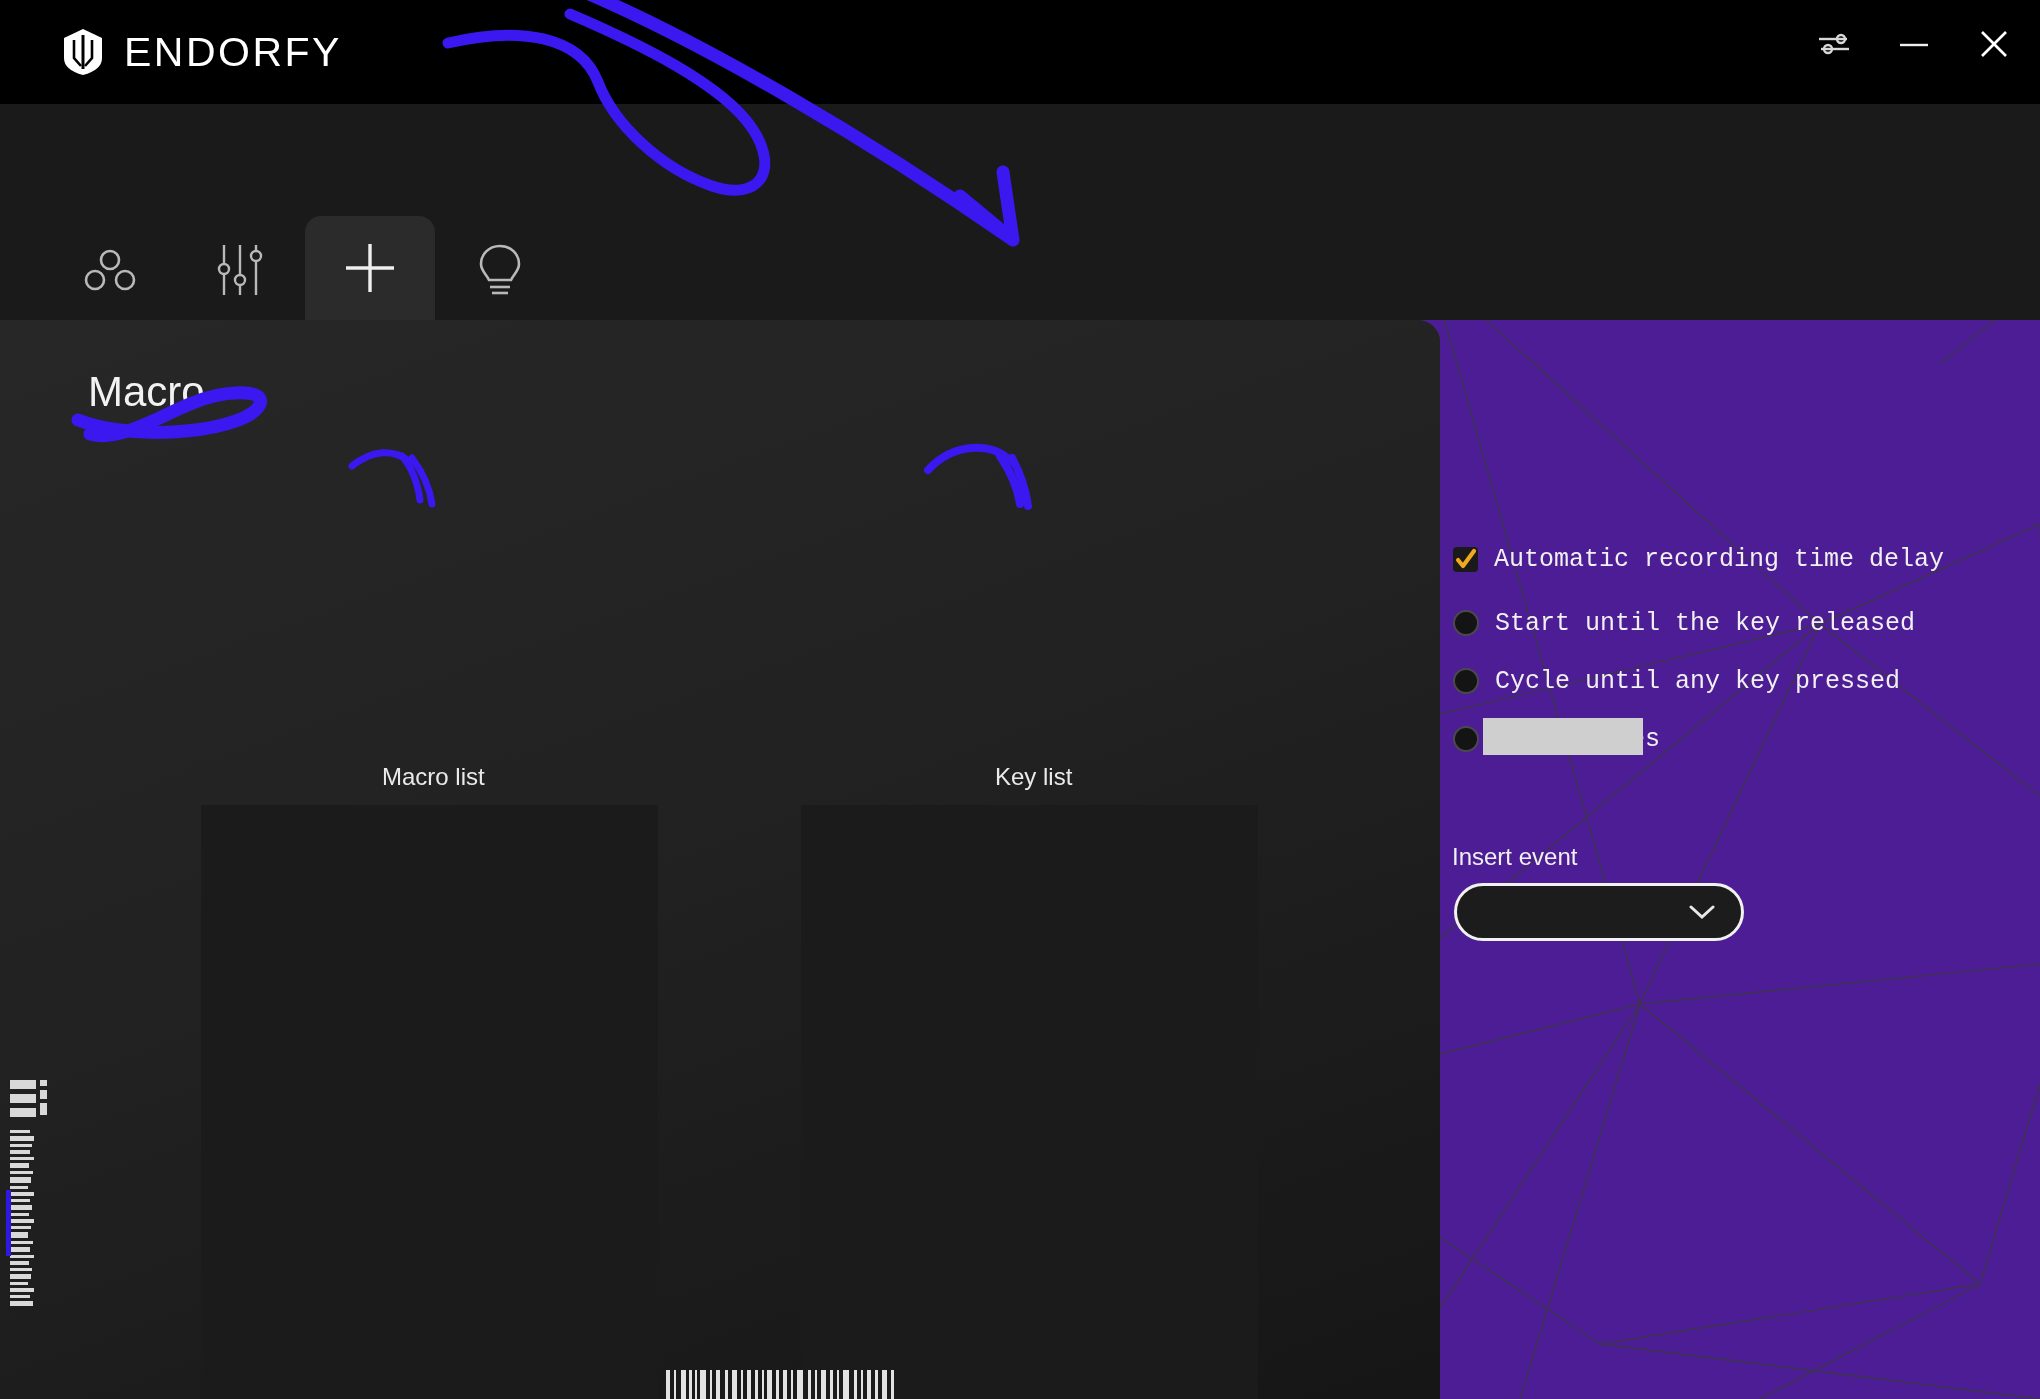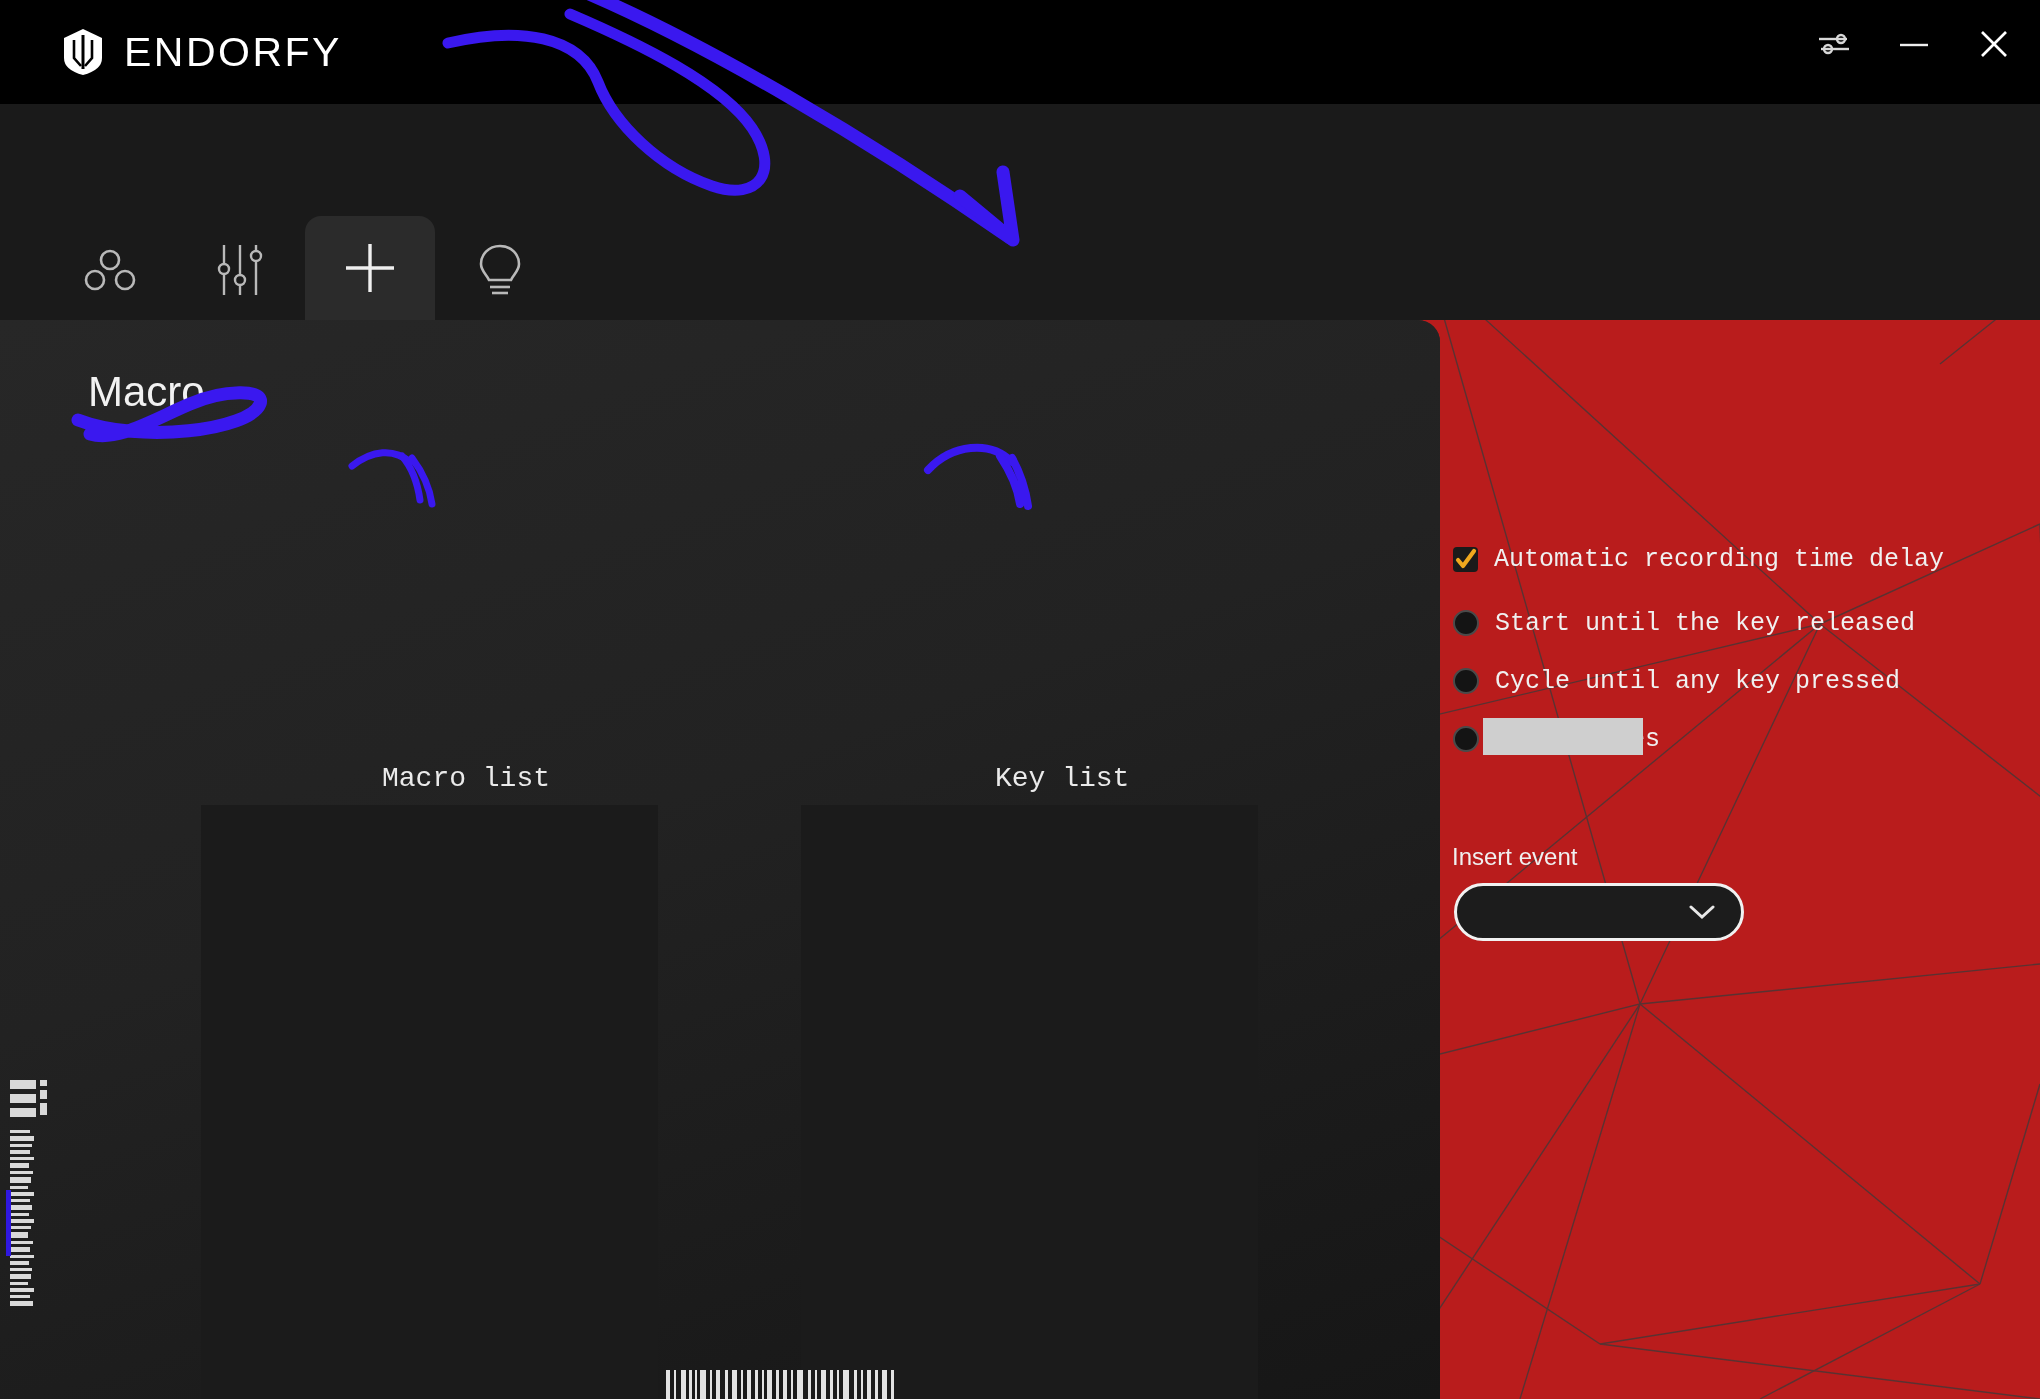--- a/index.html
+++ b/index.html
@@ -9,21 +9,21 @@
     height: 1399px;
     overflow: hidden;
     background: #0d0d0d;
     font-family: "Liberation Sans", sans-serif;
   }
 
   #app {
     position: relative;
     width: 2040px;
     height: 1399px;
-    background: #b91c1c;
+    background: #4c1d95;
     overflow: hidden;
   }
 
   
   .titlebar {
     position: absolute;
     top: 0; left: 0;
     width: 2040px;
     height: 104px;
     background: #000000;
@@ -117,23 +117,22 @@
     left: 88px;
     top: 48px;
     color: #f2f2f2;
     font-size: 42px;
     font-weight: 400;
   }
 
   .col-label {
     position: absolute;
     color: #eaeaea;
-    font-size: 28px;
+    font-size: 24px;
     font-weight: 400;
-    font-family: Liberation Mono, monospace;
   }
   .col-label.macro { left: 382px; top: 443px; }
   .col-label.key   { left: 995px; top: 443px; text-align: right; }
 
   .listbox {
     position: absolute;
     background: #1b1b1b;
     top: 485px;
     height: 763px;
   }

